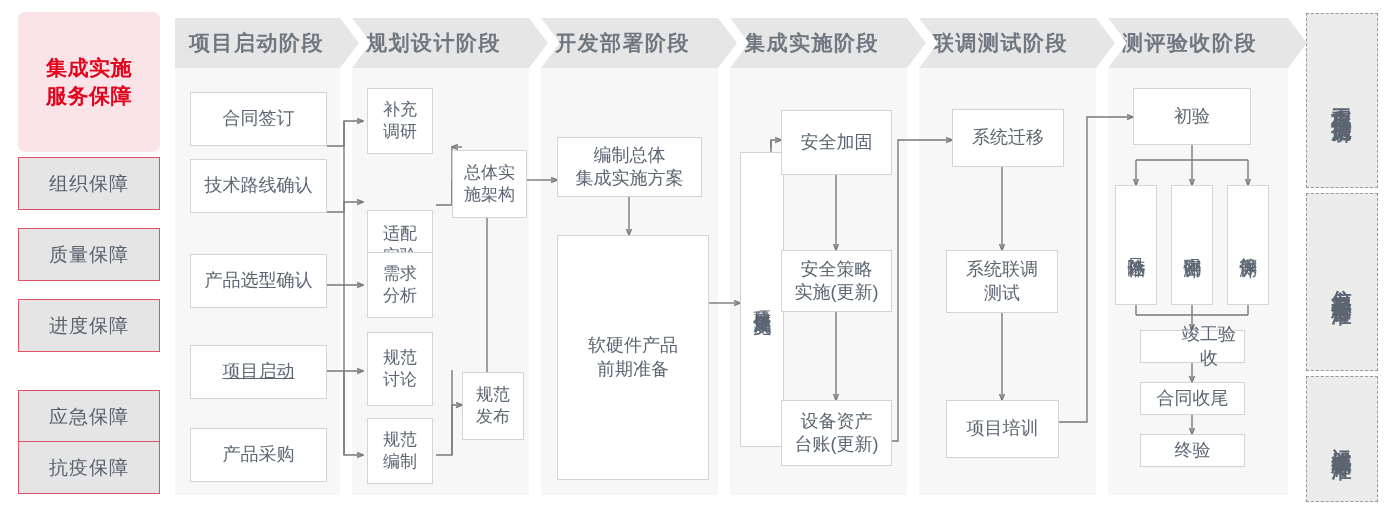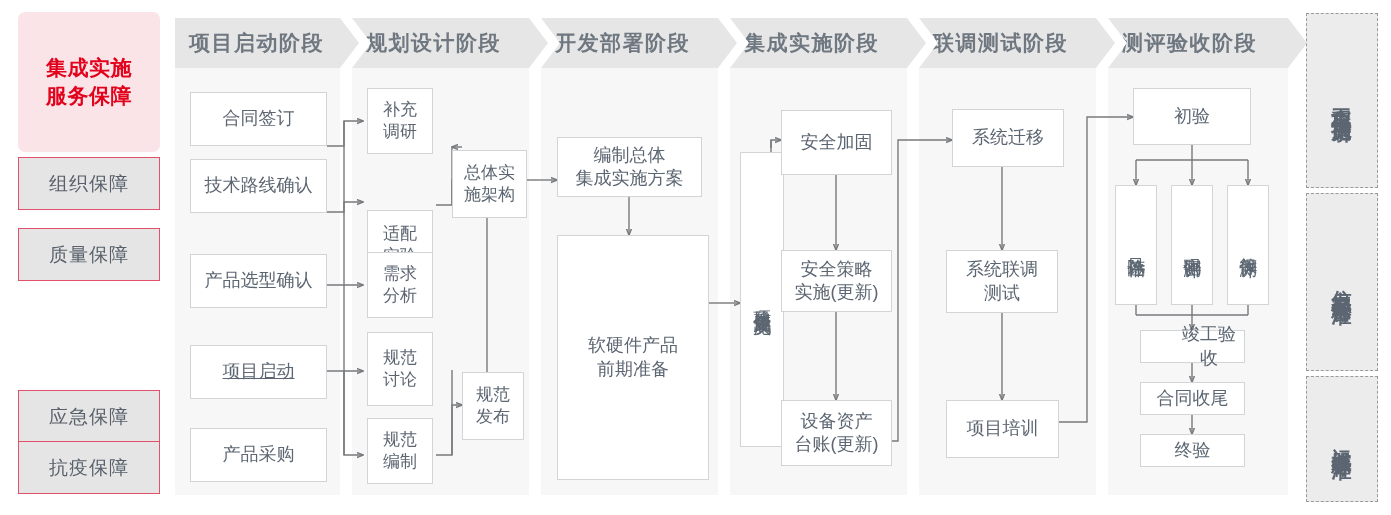--- a/index.html
+++ b/index.html
@@ -73,20 +73,23 @@
       <div>服务保障</div>
     </div>
   </div>
 
   <div class="abs guar-item" style="top:157px">
       <span>组织保障</span>
     </div>
   <div class="abs guar-item" style="top:228px">
       <span>质量保障</span>
     </div>
+  <div class="abs guar-item" style="top:299px">
+      <span>进度保障</span>
+    </div>
   <div class="abs guar-item" style="top:390px">
       <span>应急保障</span>
     </div>
   <div class="abs guar-item" style="top:441px">
       <span>抗疫保障</span>
     </div>
 
   <div class="abs panel" style="left:175px;top:68px;width:165px;height:427px;"></div>
   <div class="abs panel" style="left:352px;top:68px;width:177px;height:427px;"></div>
   <div class="abs panel" style="left:541px;top:68px;width:177px;height:427px;"></div>

